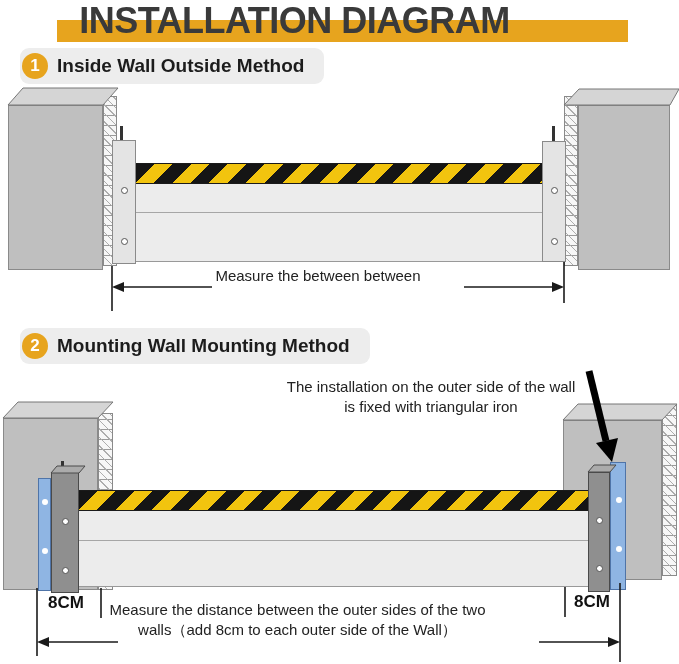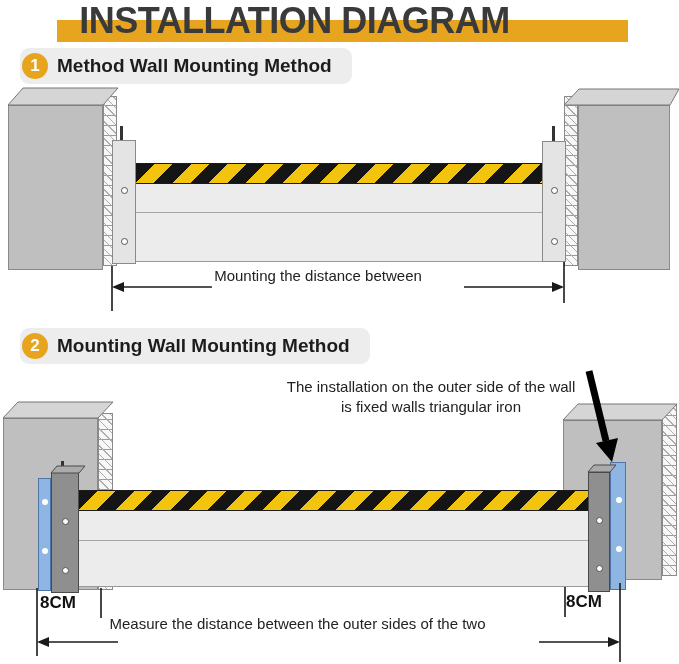--- a/index.html
+++ b/index.html
@@ -44,38 +44,38 @@
   .pin{position:absolute;width:3px;background:#333;}
   .screw{position:absolute;width:7px;height:7px;border-radius:50%;background:#fff;border:1px solid #555;box-sizing:border-box;}
   .blue-plate{position:absolute;background:#8fb5e3;border:1px solid #4f74a8;box-sizing:border-box;}
   .blue-dot{position:absolute;width:6px;height:6px;border-radius:50%;background:#fff;}
   .bracket{position:absolute;background:#8f8f8f;border:1px solid #4a4a4a;box-sizing:border-box;}
   
   .measure-text{position:absolute;text-align:center;font-size:15px;line-height:20px;color:#222;}
   .measure-text div{white-space:nowrap;}
   .d1-measure{left:170px;top:266px;width:296px;}
   .d2-note{left:275px;top:377px;width:312px;}
-  .d2-measure{left:95px;top:614px;width:405px;}
-  .offset-label{position:absolute;font-size:17px;font-weight:bold;text-align:left;color:#111;white-space:nowrap;}
+  .d2-measure{left:95px;top:600px;width:405px;}
+  .offset-label{position:absolute;font-size:17px;font-weight:bold;text-align:center;color:#111;white-space:nowrap;}
   .off-left{left:40px;top:593px;width:52px;}
   .off-right{left:566px;top:592px;width:52px;}
   
   .overlay{position:absolute;left:0;top:0;width:679px;height:664px;pointer-events:none;}
 </style>
 </head>
 <body>
 
 <div class="scene">
 
   <div class="title-hl"></div>
   <h1 class="page-title">INSTALLATION DIAGRAM</h1>
 
   <div class="section-pill s1">
     <span class="num-circle">1</span>
-    <span class="section-label">Method Wall Mounting Method</span>
+    <span class="section-label">Inside Wall Outside Method</span>
   </div>
 
   <div class="wall-front" style="left:8px;top:105px;width:95px;height:165px;"></div>
   <div class="brick" style="left:103px;top:96px;width:14px;height:170px;"></div>
   <div class="wall-front" style="left:578px;top:105px;width:92px;height:165px;"></div>
   <div class="brick" style="left:564px;top:96px;width:14px;height:170px;"></div>
 
   <div class="stripe" style="left:135px;top:163px;width:408px;height:21px;"></div>
   <div class="bar-body" style="left:135px;top:184px;width:408px;height:78px;">
     <div class="bar-divider" style="top:28px;"></div>
@@ -86,31 +86,31 @@
     <div class="screw" style="left:8px;top:46px;"></div>
     <div class="screw" style="left:8px;top:97px;"></div>
   </div>
   <div class="pin" style="left:552px;top:126px;height:15px;"></div>
   <div class="plate" style="left:542px;top:141px;width:24px;height:121px;">
     <div class="screw" style="left:8px;top:45px;"></div>
     <div class="screw" style="left:8px;top:96px;"></div>
   </div>
 
   <div class="measure-text d1-measure">
-    <div>Mounting the distance between</div>
+    <div>Measure the between between</div>
   </div>
 
   <div class="section-pill s2">
     <span class="num-circle">2</span>
     <span class="section-label">Mounting Wall Mounting Method</span>
   </div>
 
   <div class="measure-text d2-note">
     <div>The installation on the outer side of the wall</div>
-    <div>is fixed walls triangular iron</div>
+    <div>is fixed with triangular iron</div>
   </div>
 
   <div class="wall-front" style="left:3px;top:418px;width:95px;height:172px;"></div>
   <div class="brick" style="left:98px;top:413px;width:15px;height:177px;"></div>
   <div class="wall-front" style="left:563px;top:420px;width:99px;height:160px;"></div>
   <div class="brick" style="left:662px;top:405px;width:15px;height:171px;"></div>
 
   <div class="stripe" style="left:78px;top:490px;width:522px;height:21px;"></div>
   <div class="bar-body" style="left:78px;top:511px;width:522px;height:76px;">
     <div class="bar-divider" style="top:29px;"></div>
@@ -133,20 +133,21 @@
   <div class="blue-plate" style="left:610px;top:462px;width:16px;height:128px;">
     <div class="blue-dot" style="left:5px;top:34px;"></div>
     <div class="blue-dot" style="left:5px;top:83px;"></div>
   </div>
 
   <div class="offset-label off-left">8CM</div>
   <div class="offset-label off-right">8CM</div>
 
   <div class="measure-text d2-measure">
     <div>Measure the distance between the outer sides of the two</div>
+    <div>walls（add 8cm to each outer side of the Wall）</div>
   </div>
 
   <svg class="overlay" viewBox="0 0 679 664">
 
     <polygon points="8,105 103,105 118,88 23,88" fill="#d5d5d5" stroke="#777" stroke-width="1"></polygon>
     <polygon points="564,105 670,105 679,89 579,89" fill="#d5d5d5" stroke="#777" stroke-width="1"></polygon>
     <polygon points="3,418 98,418 113,402 18,402" fill="#d5d5d5" stroke="#777" stroke-width="1"></polygon>
     <polygon points="563,420 662,420 677,404 578,404" fill="#d5d5d5" stroke="#777" stroke-width="1"></polygon>
 
     <polygon points="51,473 79,473 85,466 57,466" fill="#ababab" stroke="#4a4a4a" stroke-width="1"></polygon>

